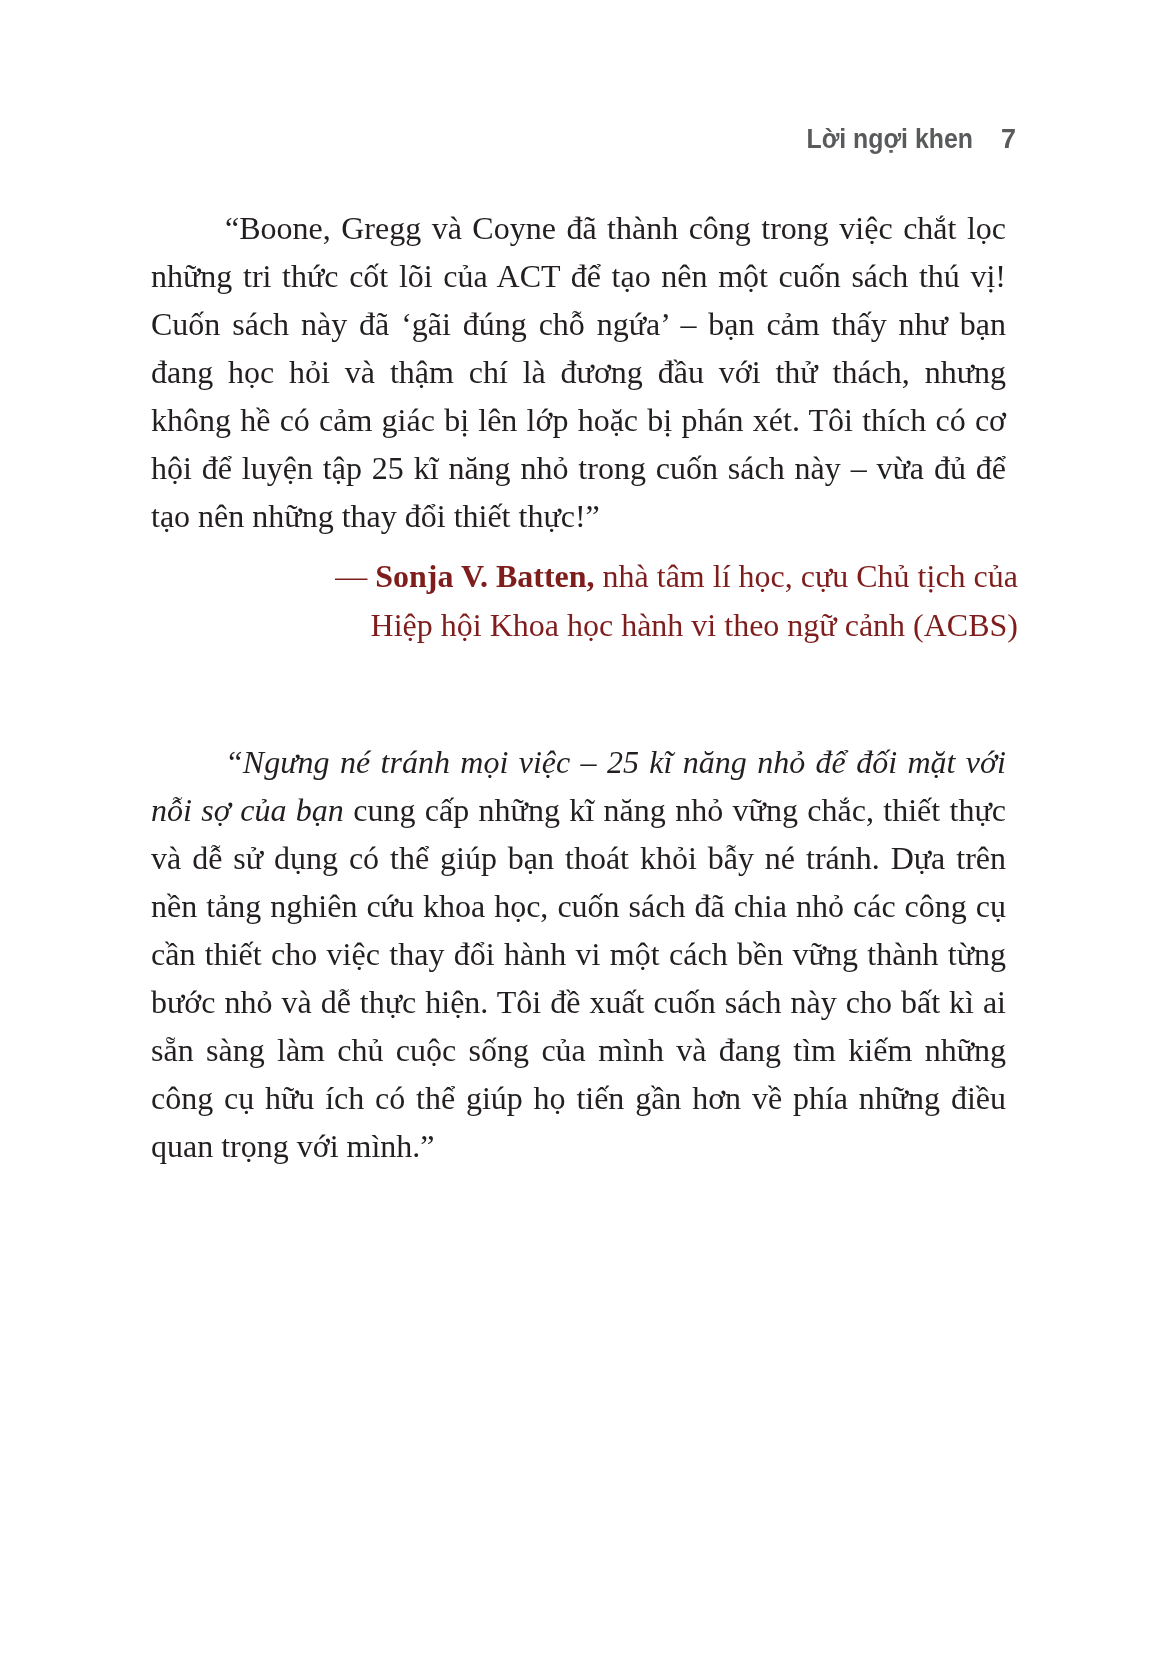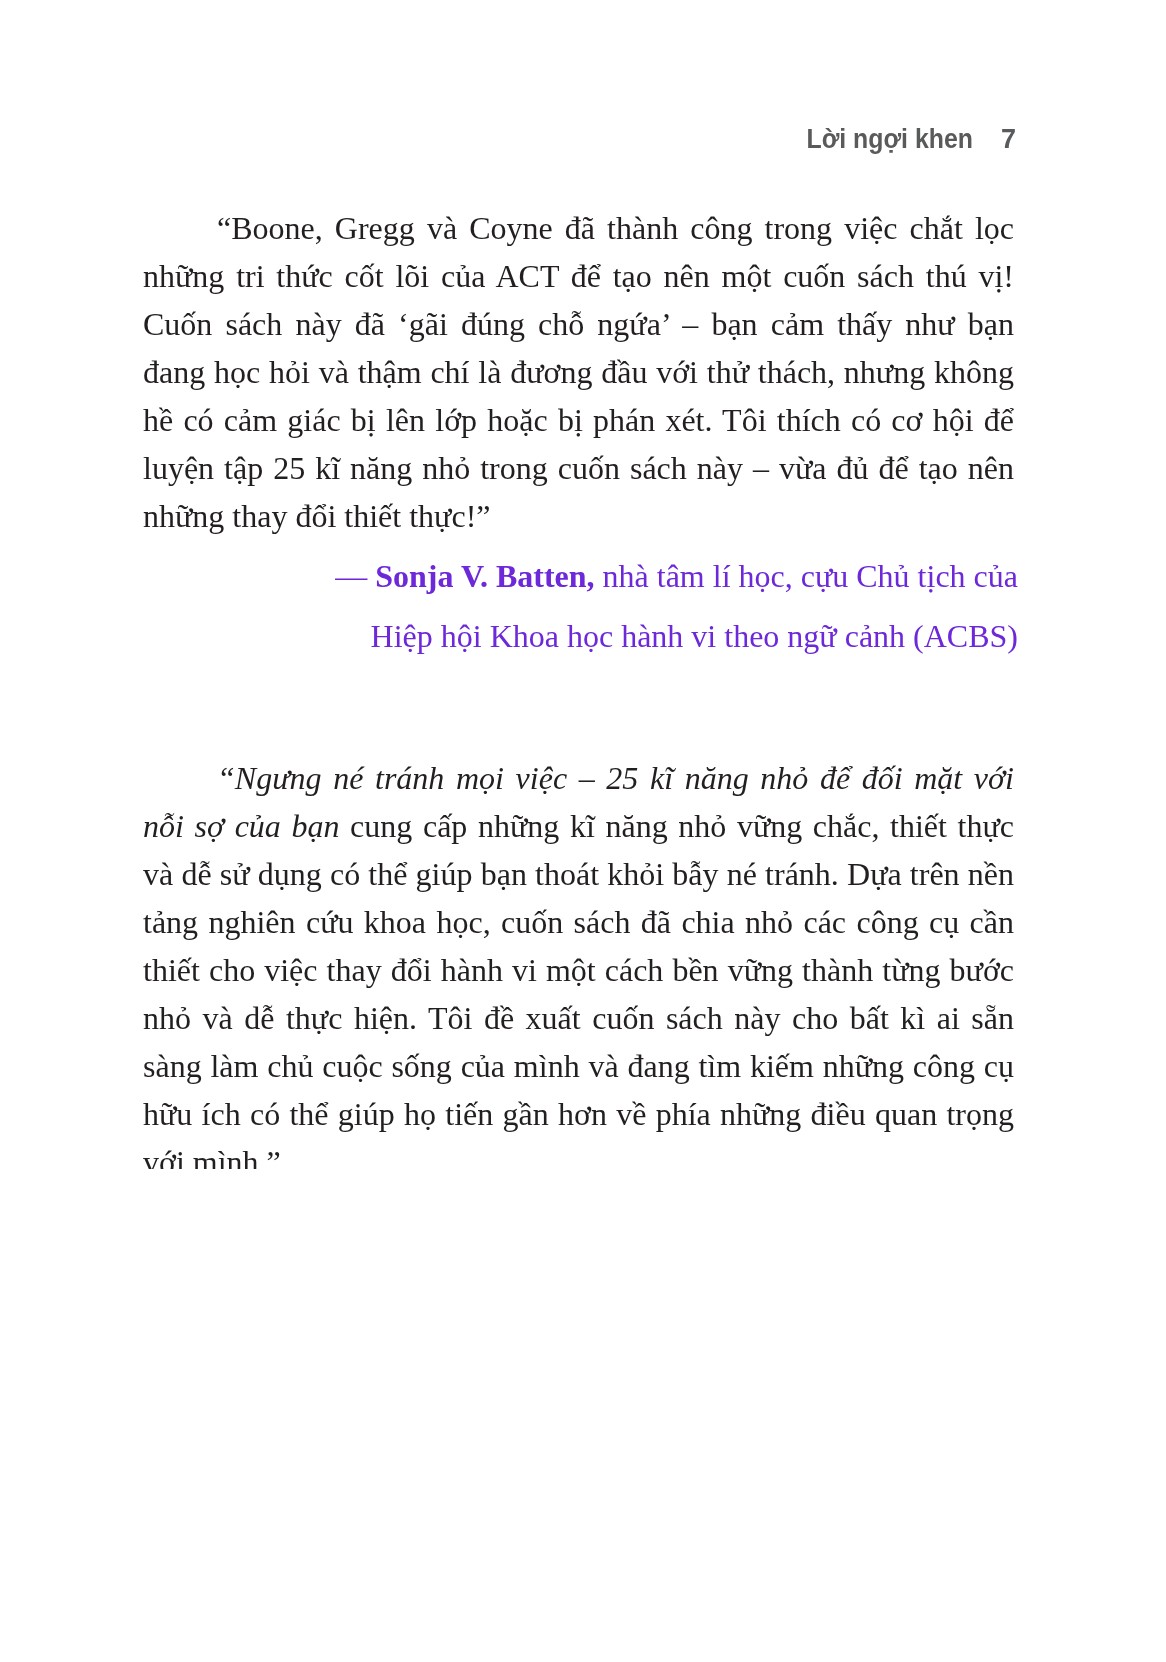--- a/index.html
+++ b/index.html
@@ -46,35 +46,35 @@
   .content {
     position: absolute;
     top: 0;
     left: 139px;
     width: 879px;
   }
   .quote-block { margin: 0; }
   .quote-block.first { margin-top: 204px; }
   .quote-block.second { margin-top: 88px; }
   .quote-text {
-    margin: 4px;
+    margin: 12px;
     font-size: 32px;
     line-height: 48px;
     text-align: justify;
     text-indent: 74px;
     color: #231f20;
   }
   .italic { font-style: italic; }
   .attribution {
     margin: 6px 0 0 0;
     padding-left: 132px;
     font-size: 32px;
-    line-height: 60px;
+    line-height: 49px;
     text-align: right;
-    color: #6d28d9;
+    color: #7f1d1d;
   }
   .attr-name { font-weight: 700; }
 </style>
 </head>
 <body>
 
 <div class="page">
 
   <header class="running-head">
     <span class="head-title">Lời ngợi khen</span><span class="head-page">7</span>

